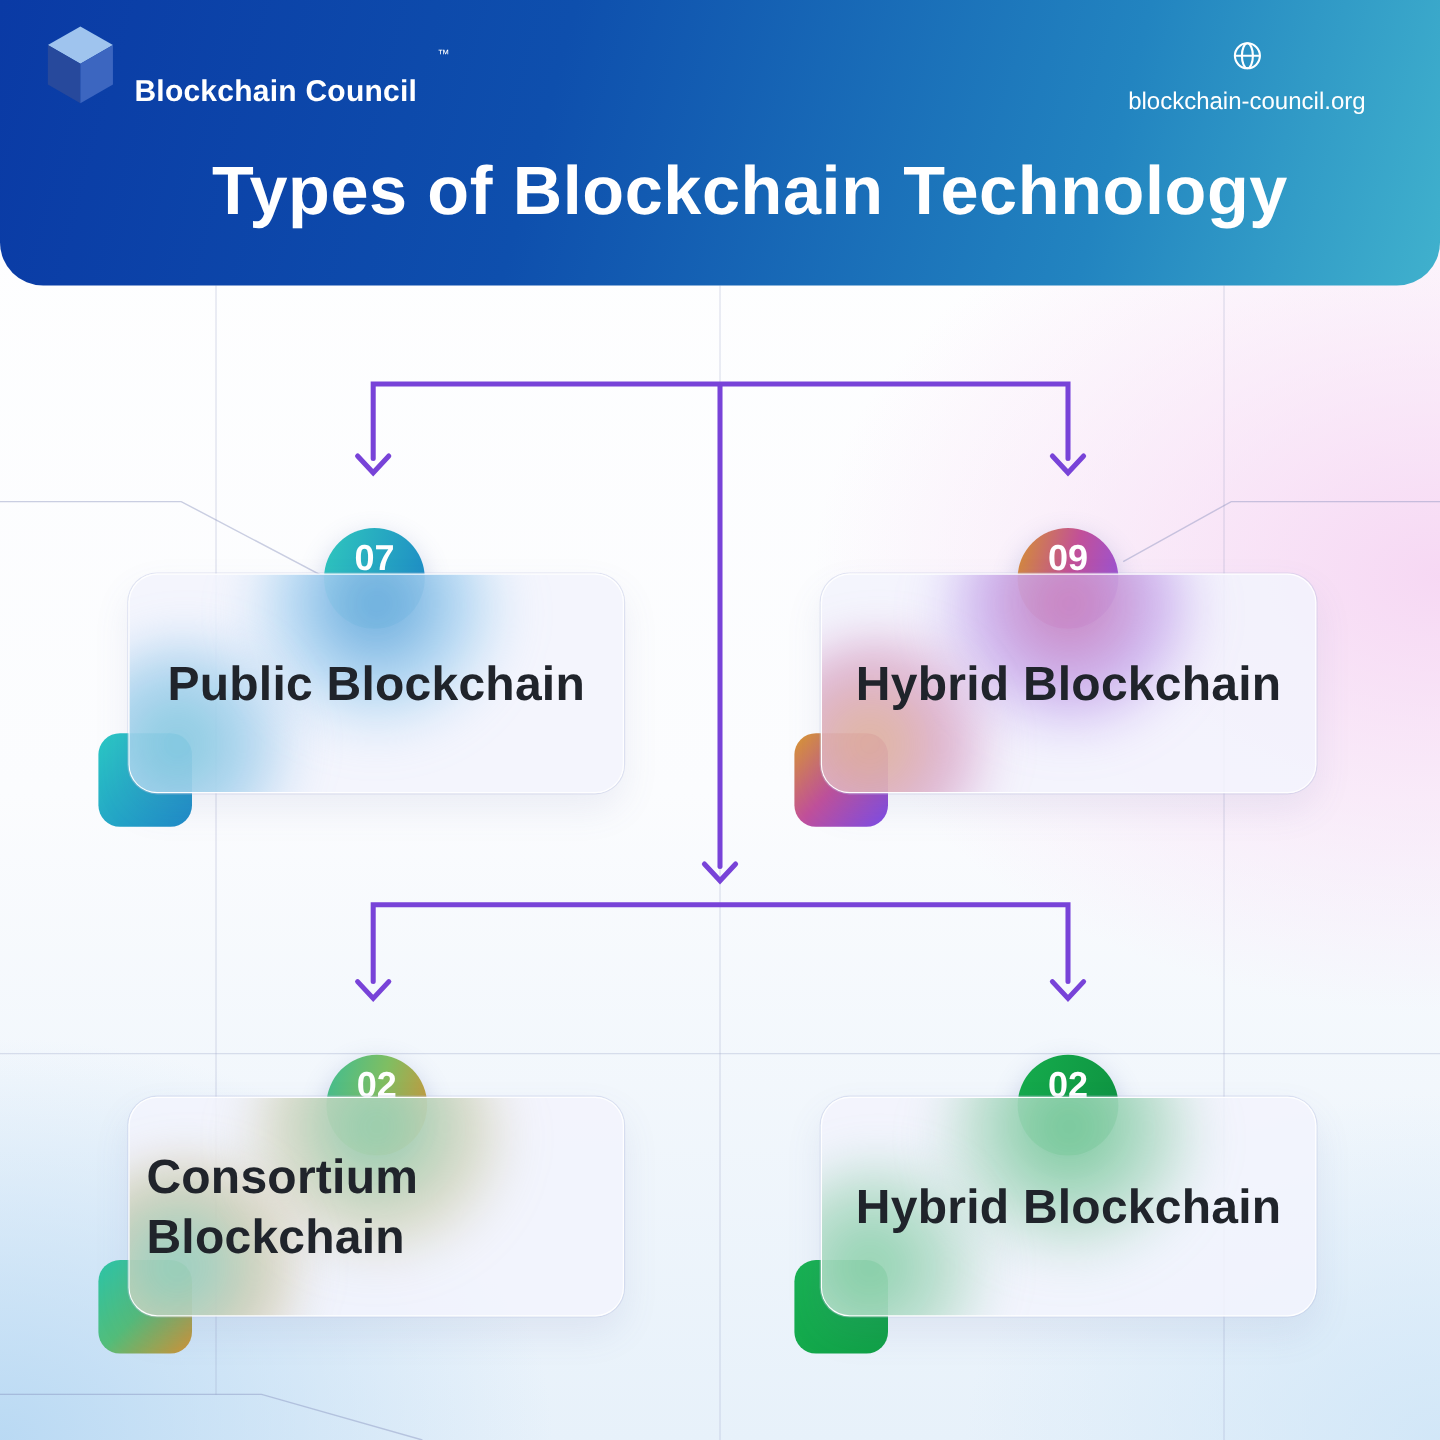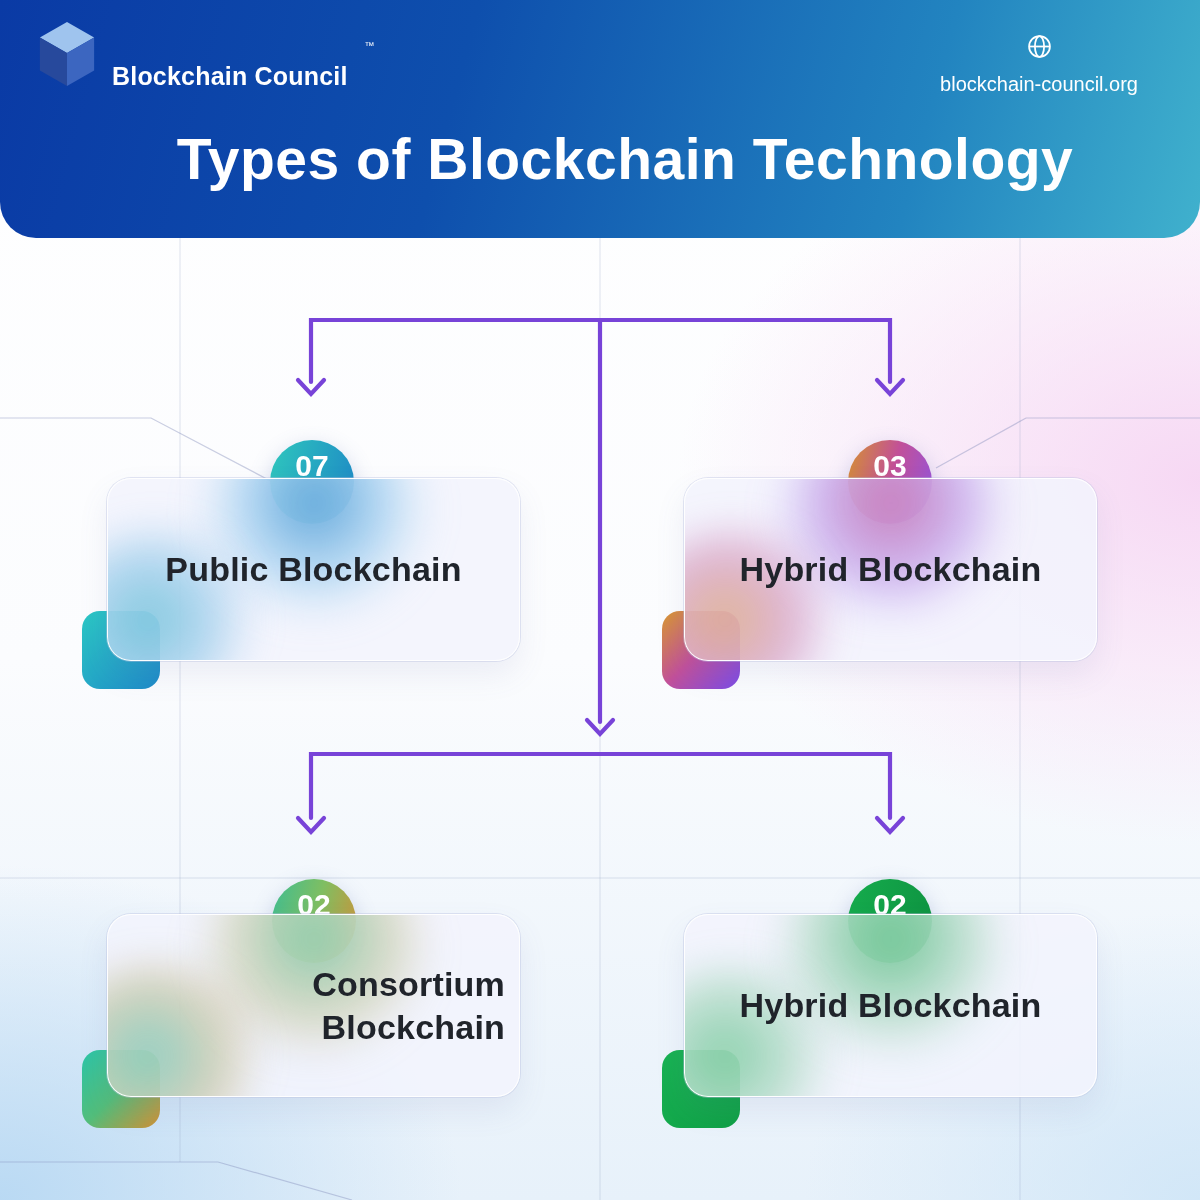--- a/index.html
+++ b/index.html
@@ -47,22 +47,22 @@
   .card{
     position:absolute;width:411px;height:181px;z-index:4;border-radius:24px;
     background:rgba(242,244,253,0.87);
     border:1px solid rgba(255,255,255,0.95);
     box-shadow:0 0 0 1px rgba(185,192,226,0.40), 0 14px 30px rgba(100,110,170,0.10);
     overflow:hidden;display:flex;align-items:center;justify-content:center;
   }
   .c1{left:107px;top:478px;} .c2{left:684px;top:478px;}
   .c3{left:107px;top:914px;} .c4{left:684px;top:914px;}
   .card-label{
-    position:relative;z-index:3;text-align:right;color:#20242b;
-    font-size:34px;font-weight:bold;line-height:1.25;letter-spacing:.2px;padding:0 14px;
+    position:relative;z-index:3;text-align:left;color:#20242b;
+    font-size:40px;font-weight:bold;line-height:1.25;letter-spacing:.2px;padding:0 14px;
   }
   .glow-top{position:absolute;top:-60px;left:50%;transform:translateX(-50%);
     width:220px;height:200px;border-radius:50%;filter:blur(20px);z-index:1;}
   .glow-corner{position:absolute;bottom:-50px;left:-50px;
     width:200px;height:180px;border-radius:50%;filter:blur(19px);z-index:1;}
   .c1 .glow-top{background:radial-gradient(circle at 50% 42%,rgba(46,140,205,.75),rgba(120,190,235,.45) 46%,rgba(120,190,235,0) 72%);}
   .c1 .glow-corner{background:radial-gradient(circle at 45% 50%,rgba(50,170,200,.6),rgba(90,170,225,.35) 50%,rgba(90,170,225,0) 75%);}
   .c2 .glow-top{background:radial-gradient(circle at 50% 42%,rgba(186,78,158,.7),rgba(150,100,228,.4) 48%,rgba(150,100,228,0) 72%);}
   .c2 .glow-corner{background:radial-gradient(circle at 45% 50%,rgba(210,130,60,.55),rgba(186,78,158,.38) 50%,rgba(150,100,228,0) 76%);}
   .c3 .glow-top{background:radial-gradient(circle at 50% 42%,rgba(92,188,138,.68),rgba(176,168,100,.35) 50%,rgba(176,168,100,0) 74%);}
@@ -124,21 +124,21 @@
       </span>
       <span>blockchain-council.org</span>
     </div>
     <div class="page-title">Types of Blockchain Technology</div>
   </div>
 
   <div class="badge b1" style="background: linear-gradient(105deg, rgb(47, 199, 189), rgb(29, 135, 198));">
       <span>07</span>
     </div>
   <div class="badge b2" style="background: linear-gradient(105deg, rgb(213, 146, 47), rgb(194, 80, 152), rgb(145, 84, 224));">
-      <span>03</span>
+      <span>09</span>
     </div>
   <div class="badge b3" style="background: linear-gradient(105deg, rgb(62, 189, 146), rgb(127, 190, 98), rgb(211, 145, 55));">
       <span>02</span>
     </div>
   <div class="badge b4" style="background: linear-gradient(105deg, rgb(21, 172, 77), rgb(14, 145, 64));">
       <span>02</span>
     </div>
 
   <div class="square s1" style="background: linear-gradient(135deg, rgb(43, 200, 196), rgb(30, 137, 200));"></div>
   <div class="square s2" style="background: linear-gradient(135deg, rgb(217, 153, 47), rgb(193, 80, 154), rgb(122, 75, 232));"></div>

